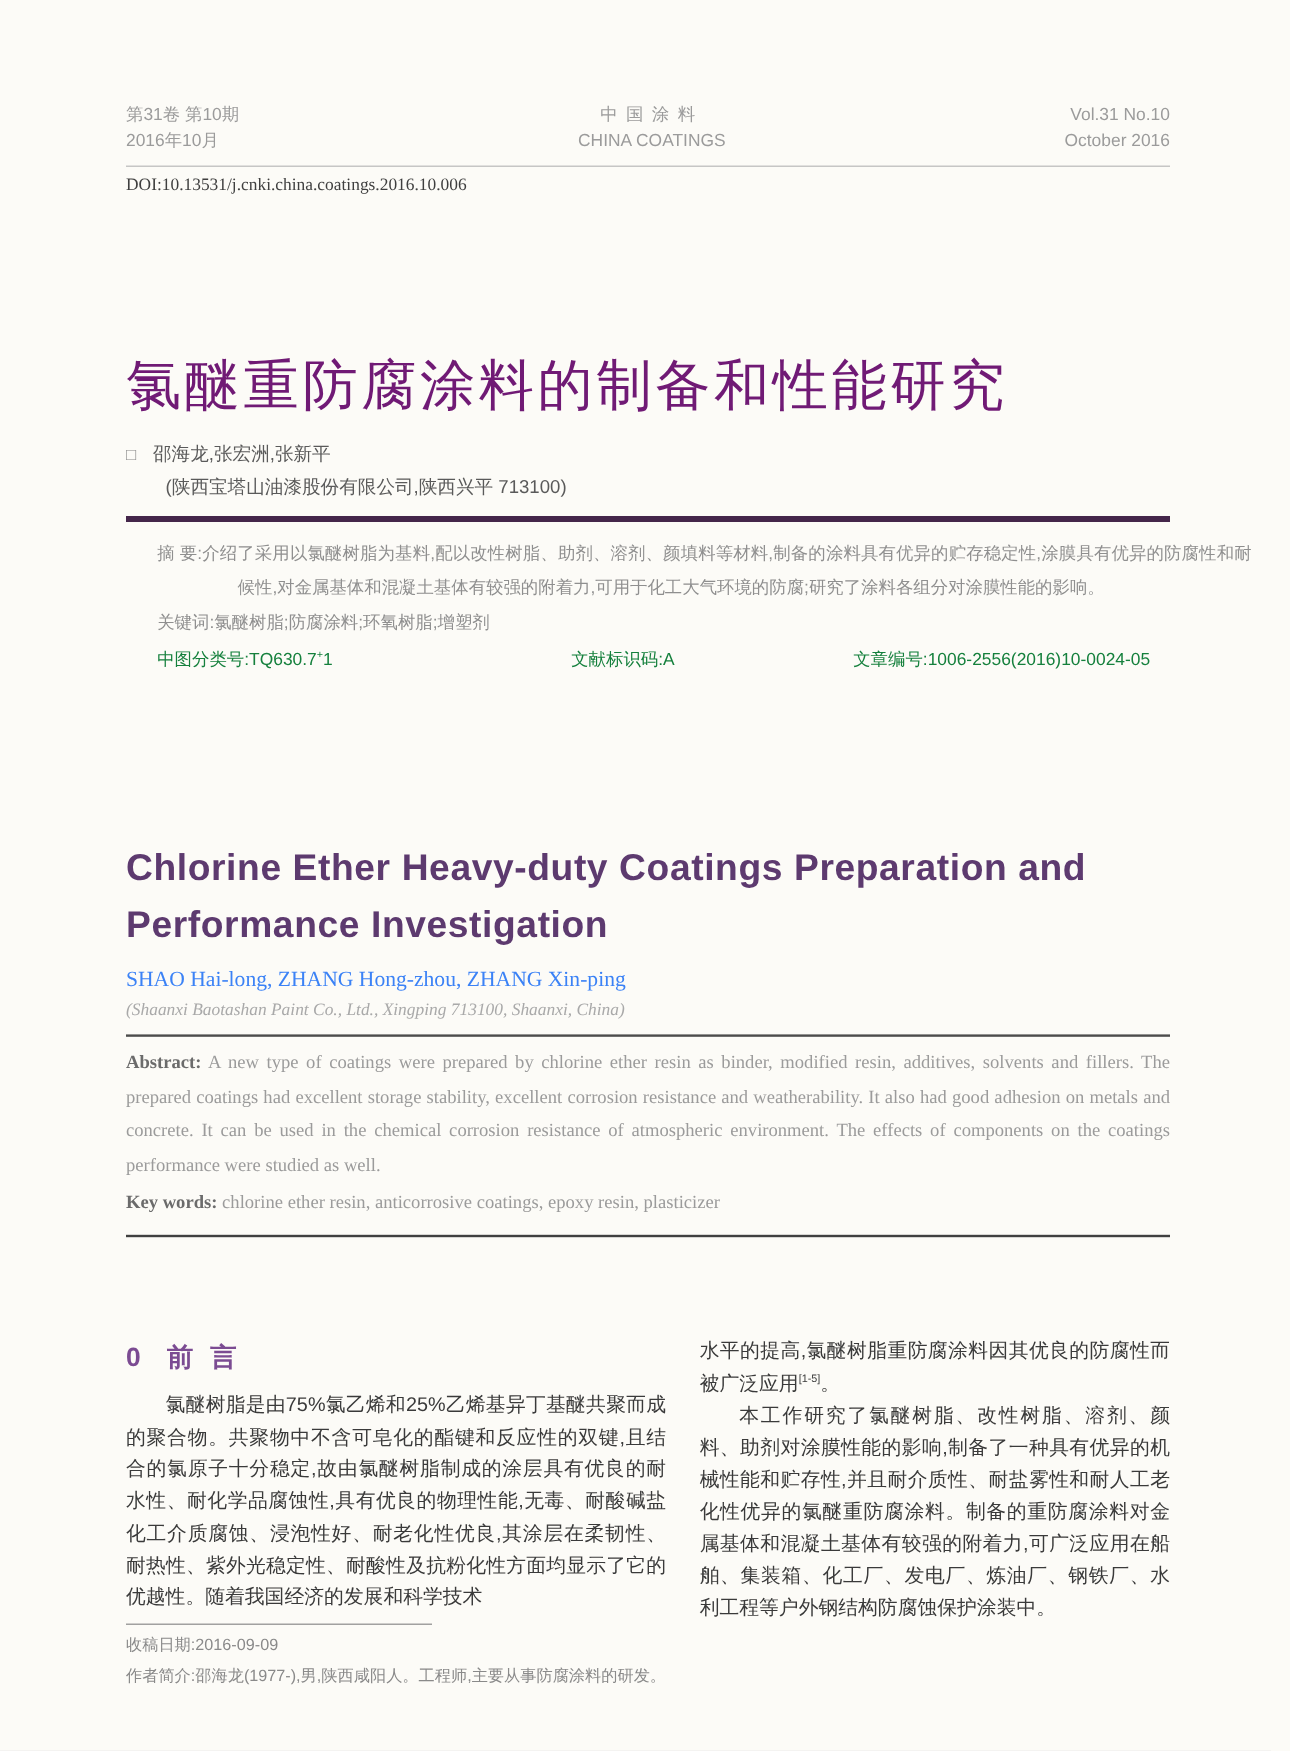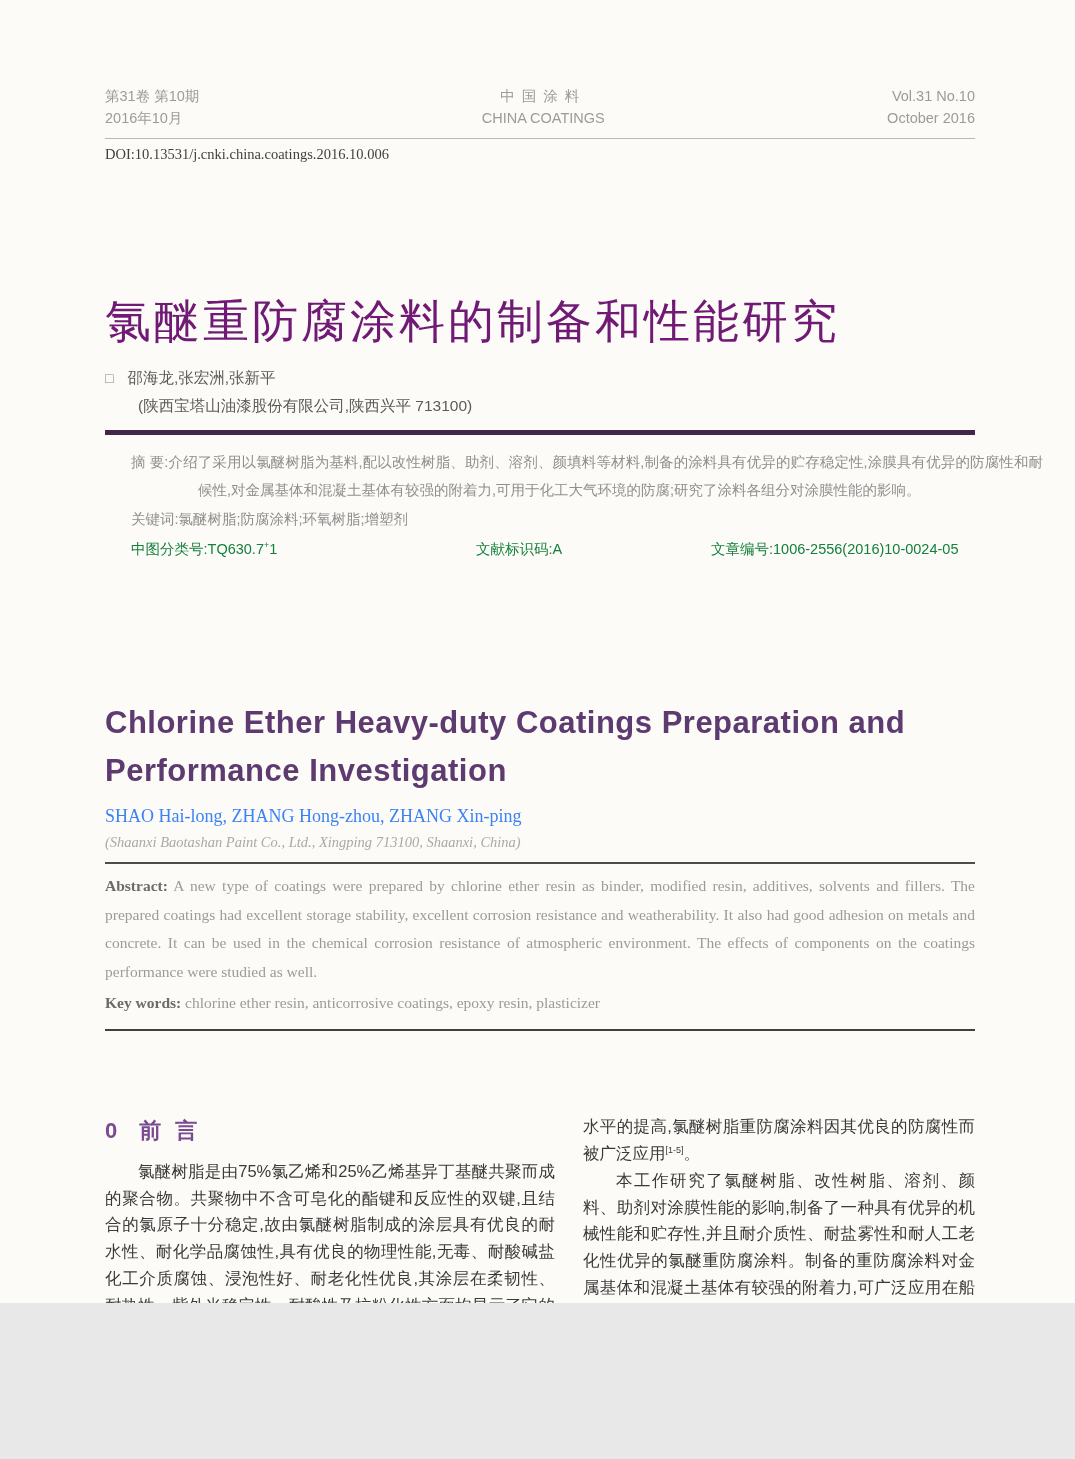--- a/index.html
+++ b/index.html
@@ -1,18 +1,18 @@
 <!DOCTYPE html>
 <html><head>
 <meta charset="utf-8">
 <style>
   html,body { margin:0; padding:0; background:#e8e8e8; }
   .page {
     position:relative;
-    width:1075px; height:1303px;
+    width:1075px; height:1459px;
     margin:0 auto;
     background:#fcfbf7;
     font-family:"Liberation Sans", sans-serif;
     box-sizing:border-box;
     padding:38px 100px 0 105px;
     overflow:hidden;
   }
   
   .journal-header {
     display:flex; justify-content:space-between; align-items:flex-end;

